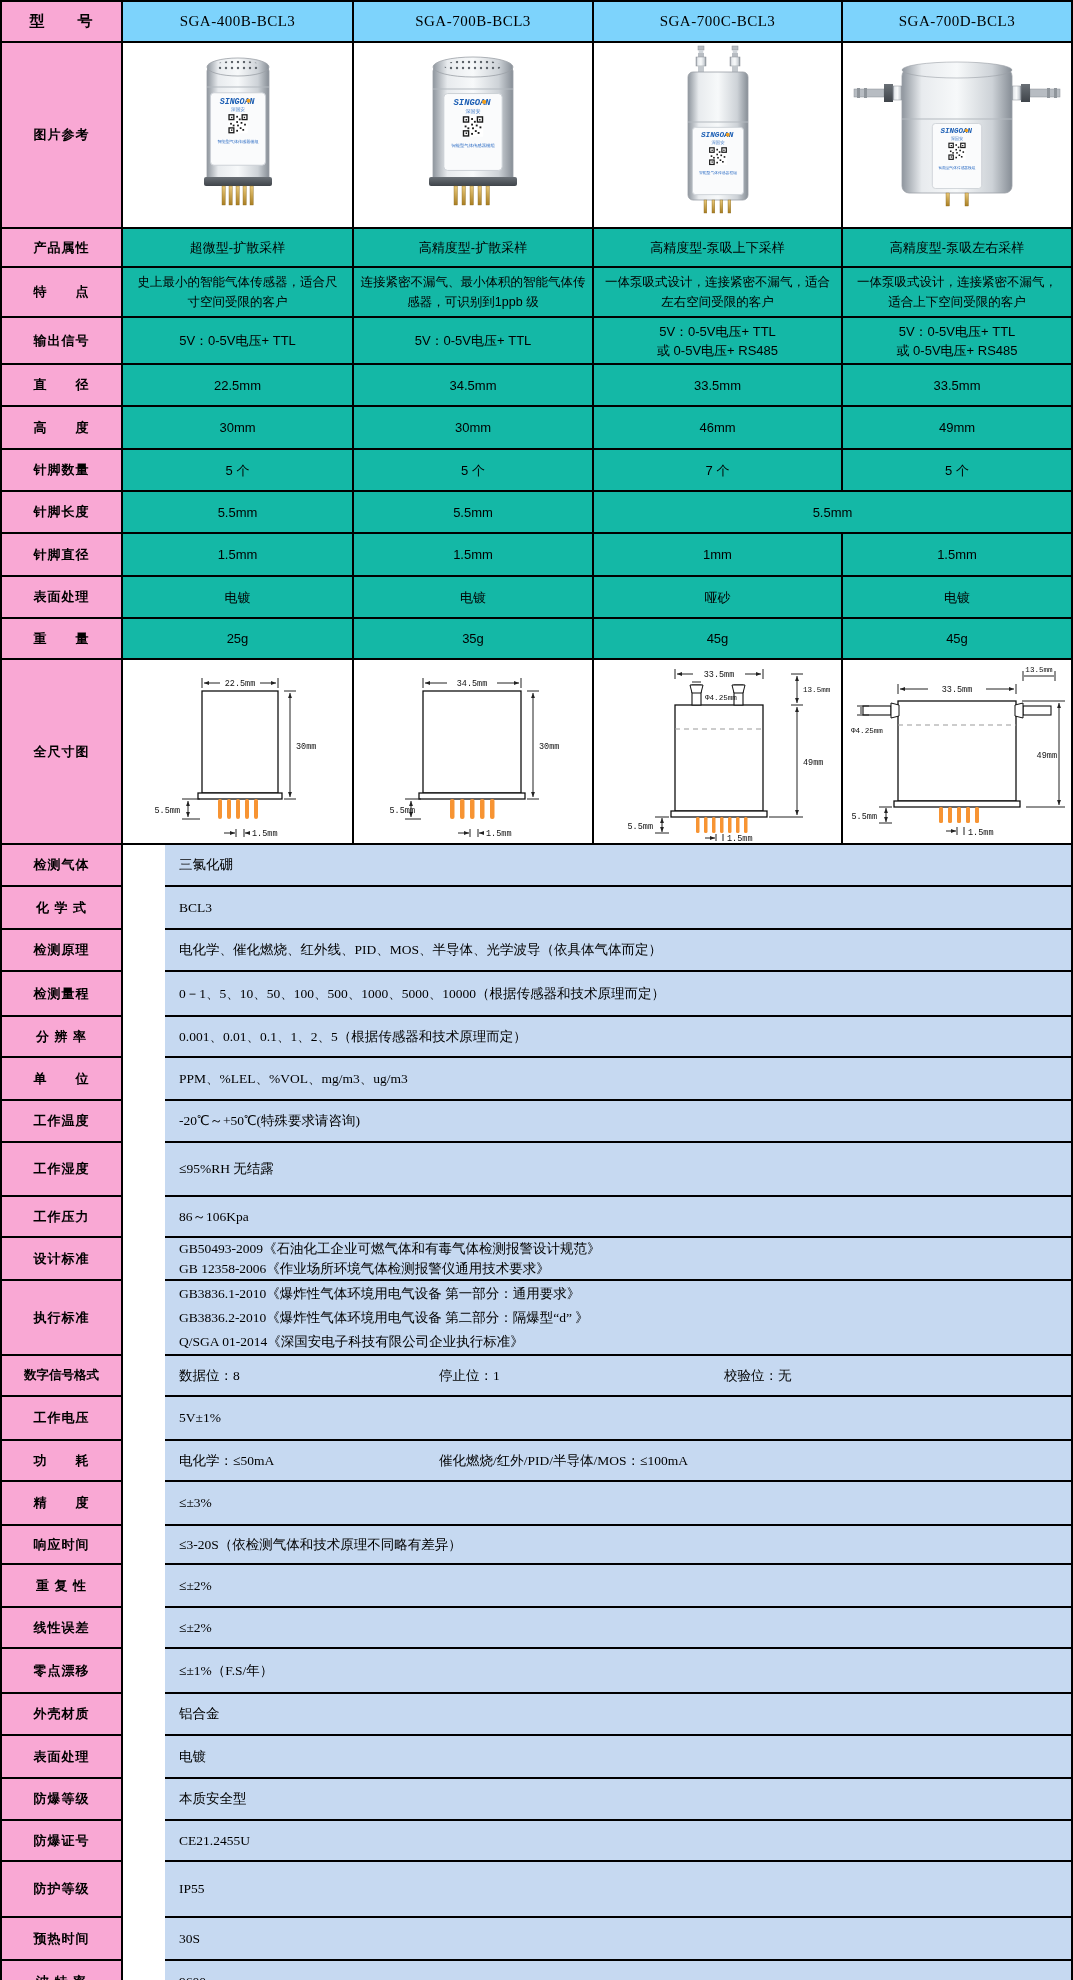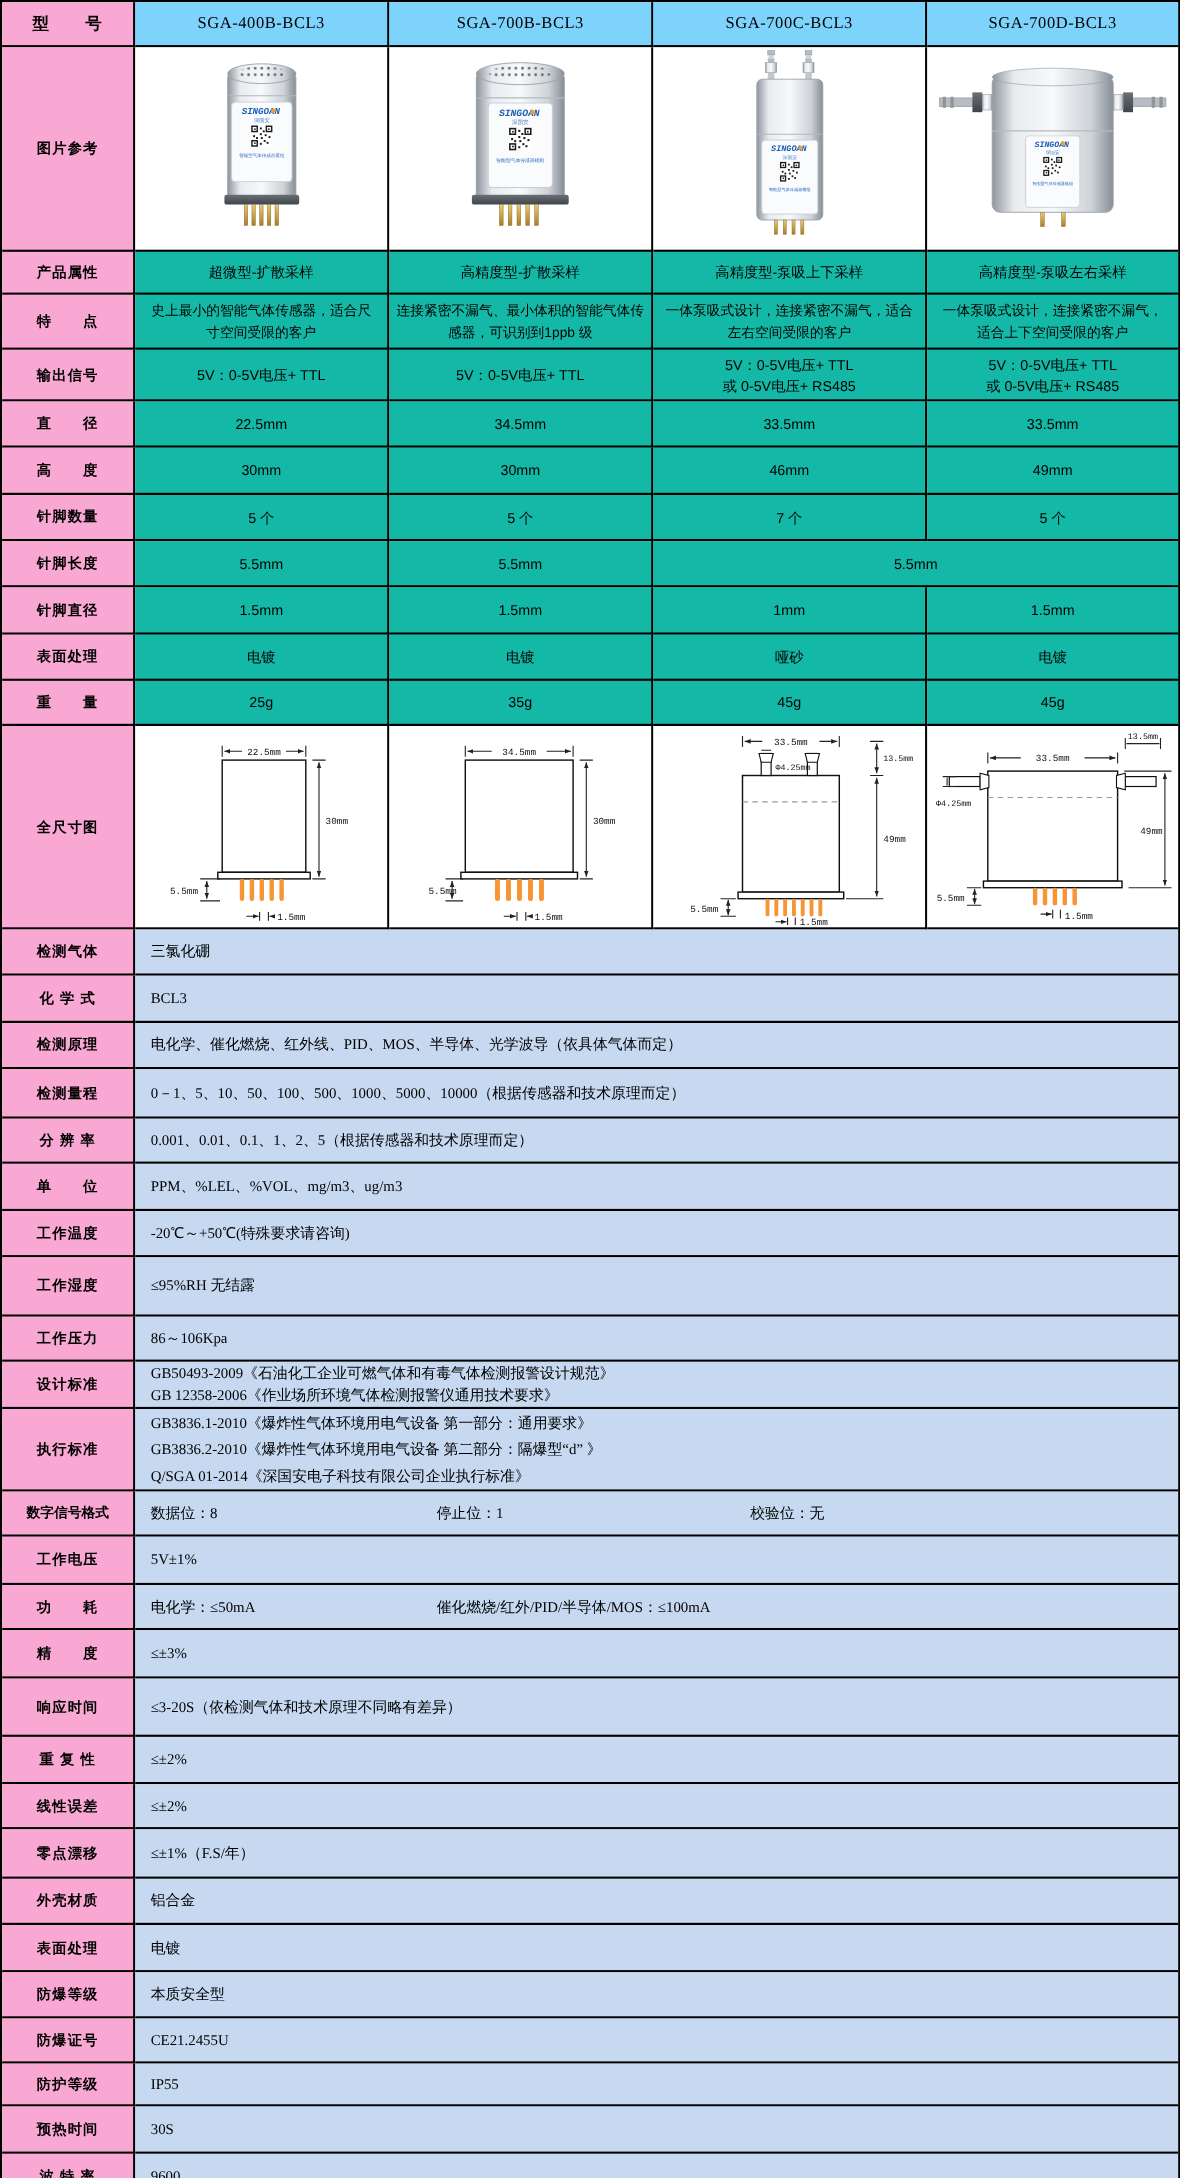--- a/index.html
+++ b/index.html
@@ -12,21 +12,21 @@
   .w1{width:231px;flex:0 0 231px;}
   .w2{width:240px;flex:0 0 240px;}
   .w3{width:249px;flex:0 0 249px;}
   .w4{flex:1 1 auto;}
   .lab{background:#f9a8d4;font-weight:bold;font-size:13px;letter-spacing:1px;}
   .hc{background:#7dd3fc;font-family:"Liberation Serif",serif;font-weight:normal;font-size:15px;letter-spacing:.5px;}
   .dc{background:#14b8a6;font-size:13px;line-height:19px;}
   .dc .ln{display:block;}
   .ftc{font-size:12.5px;line-height:20px;}
   .imgc{background:#ffffff;}
-  .mv{flex:1 1 auto;background:#c6d9f1;justify-content:flex-start;text-align:left;padding-left:14px;font-family:"Liberation Serif",serif;font-size:13.5px;}
+  .mv{flex:1 1 auto;background:#c6d9f1;justify-content:flex-start;text-align:left;padding-left:14px;font-family:"Liberation Serif",serif;font-size:13.5px;margin-left:42px;}
   .mv .ln{display:block;line-height:20px;}
   .mv.tall .ln{line-height:24px;}
   .mv .p1{display:inline-block;width:260px;}
   .mv .p2{display:inline-block;width:285px;}
   svg text{font-family:"Liberation Mono",monospace;}
   .dimtxt{font-size:8.5px;fill:#111;}
   .dimtxt7{font-size:7.6px;fill:#111;}
   .dline{stroke:#222;stroke-width:1;}
   .body-rect{fill:#fff;stroke:#111;stroke-width:1.3;}
 </style>
@@ -621,21 +621,21 @@
           <span class="p1">电化学：≤50mA</span>
           <span>催化燃烧/红外/PID/半导体/MOS：≤100mA</span>
         </div>
   </div>
   <div class="row" style="height:44px">
     <div class="c lab w0">精　　度</div>
     <div class="c mv last">
           <span>≤±3%</span>
         </div>
   </div>
-  <div class="row" style="height:53px">
+  <div class="row" style="height:39px">
     <div class="c lab w0">响应时间</div>
     <div class="c mv last">
           <span>≤3-20S（依检测气体和技术原理不同略有差异）</span>
         </div>
   </div>
   <div class="row" style="height:43px">
     <div class="c lab w0">重 复 性</div>
     <div class="c mv last">
           <span>≤±2%</span>
         </div>
@@ -669,21 +669,21 @@
     <div class="c mv last">
           <span>本质安全型</span>
         </div>
   </div>
   <div class="row" style="height:41px">
     <div class="c lab w0">防爆证号</div>
     <div class="c mv last">
           <span>CE21.2455U</span>
         </div>
   </div>
-  <div class="row" style="height:39px">
+  <div class="row" style="height:56px">
     <div class="c lab w0">防护等级</div>
     <div class="c mv last">
           <span>IP55</span>
         </div>
   </div>
   <div class="row" style="height:43px">
     <div class="c lab w0">预热时间</div>
     <div class="c mv last">
           <span>30S</span>
         </div>

